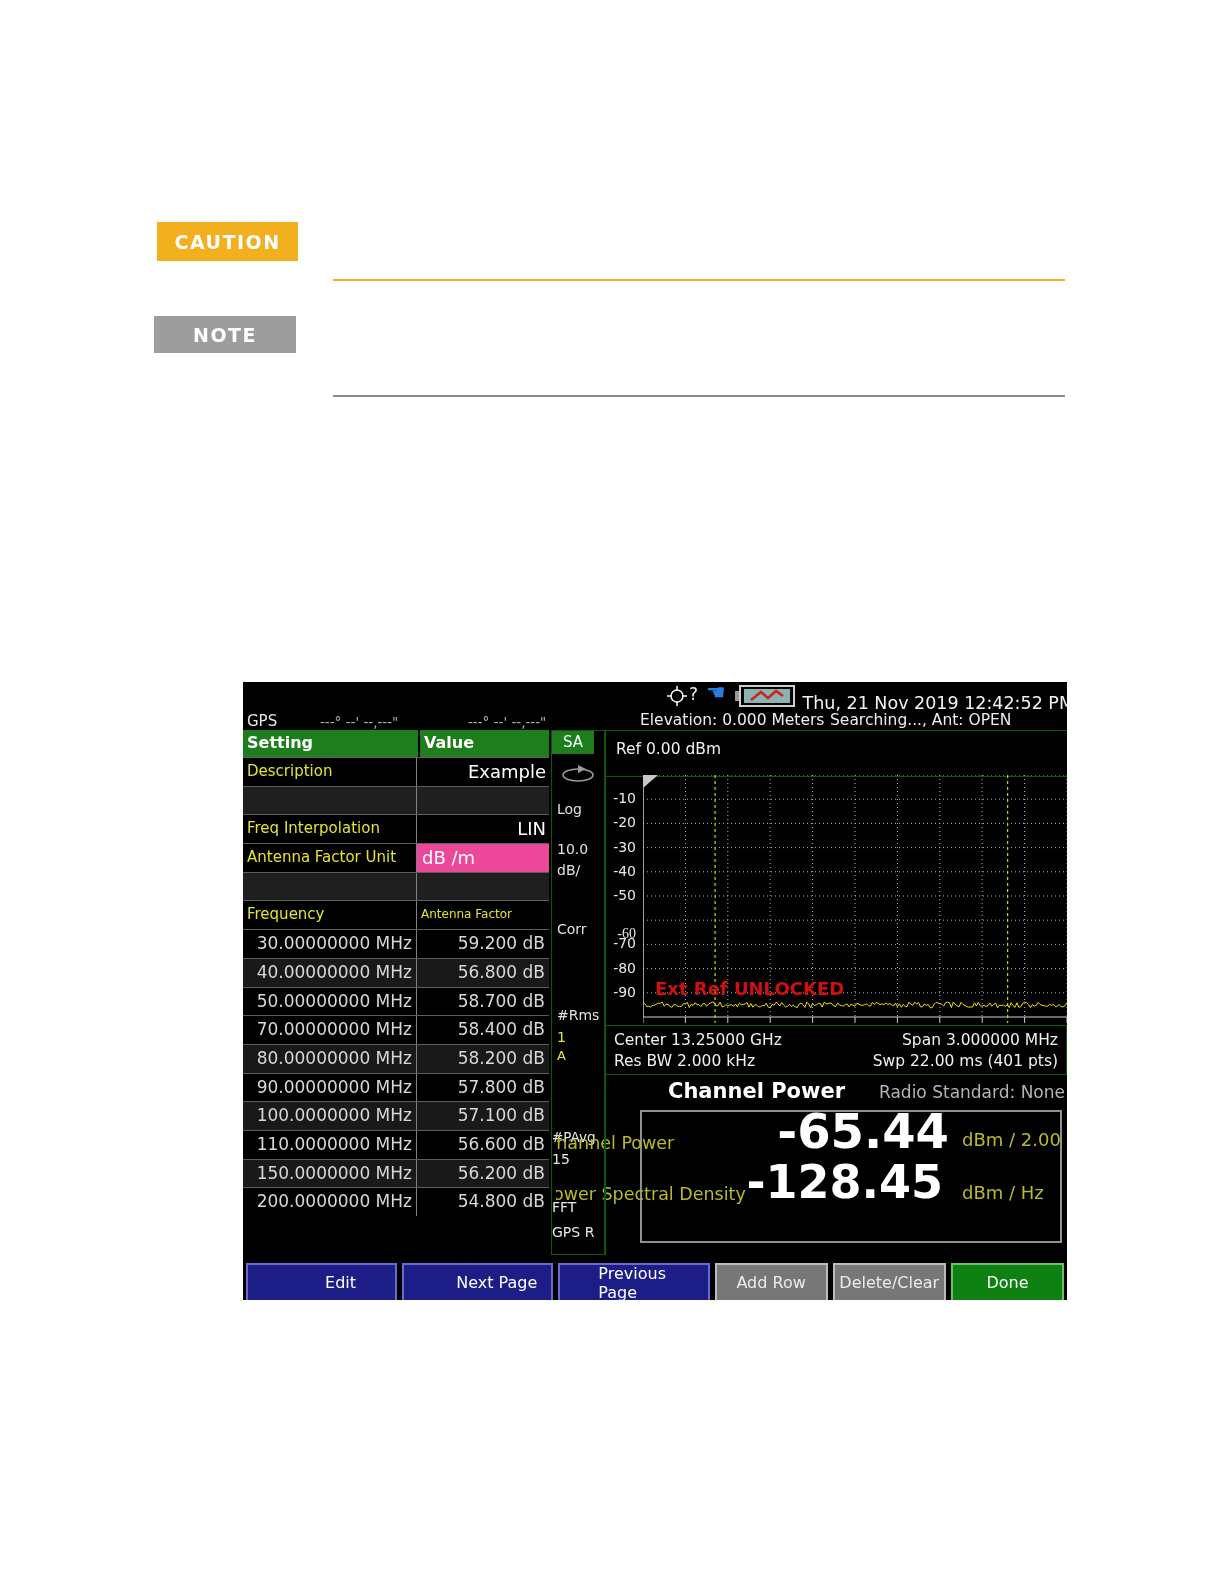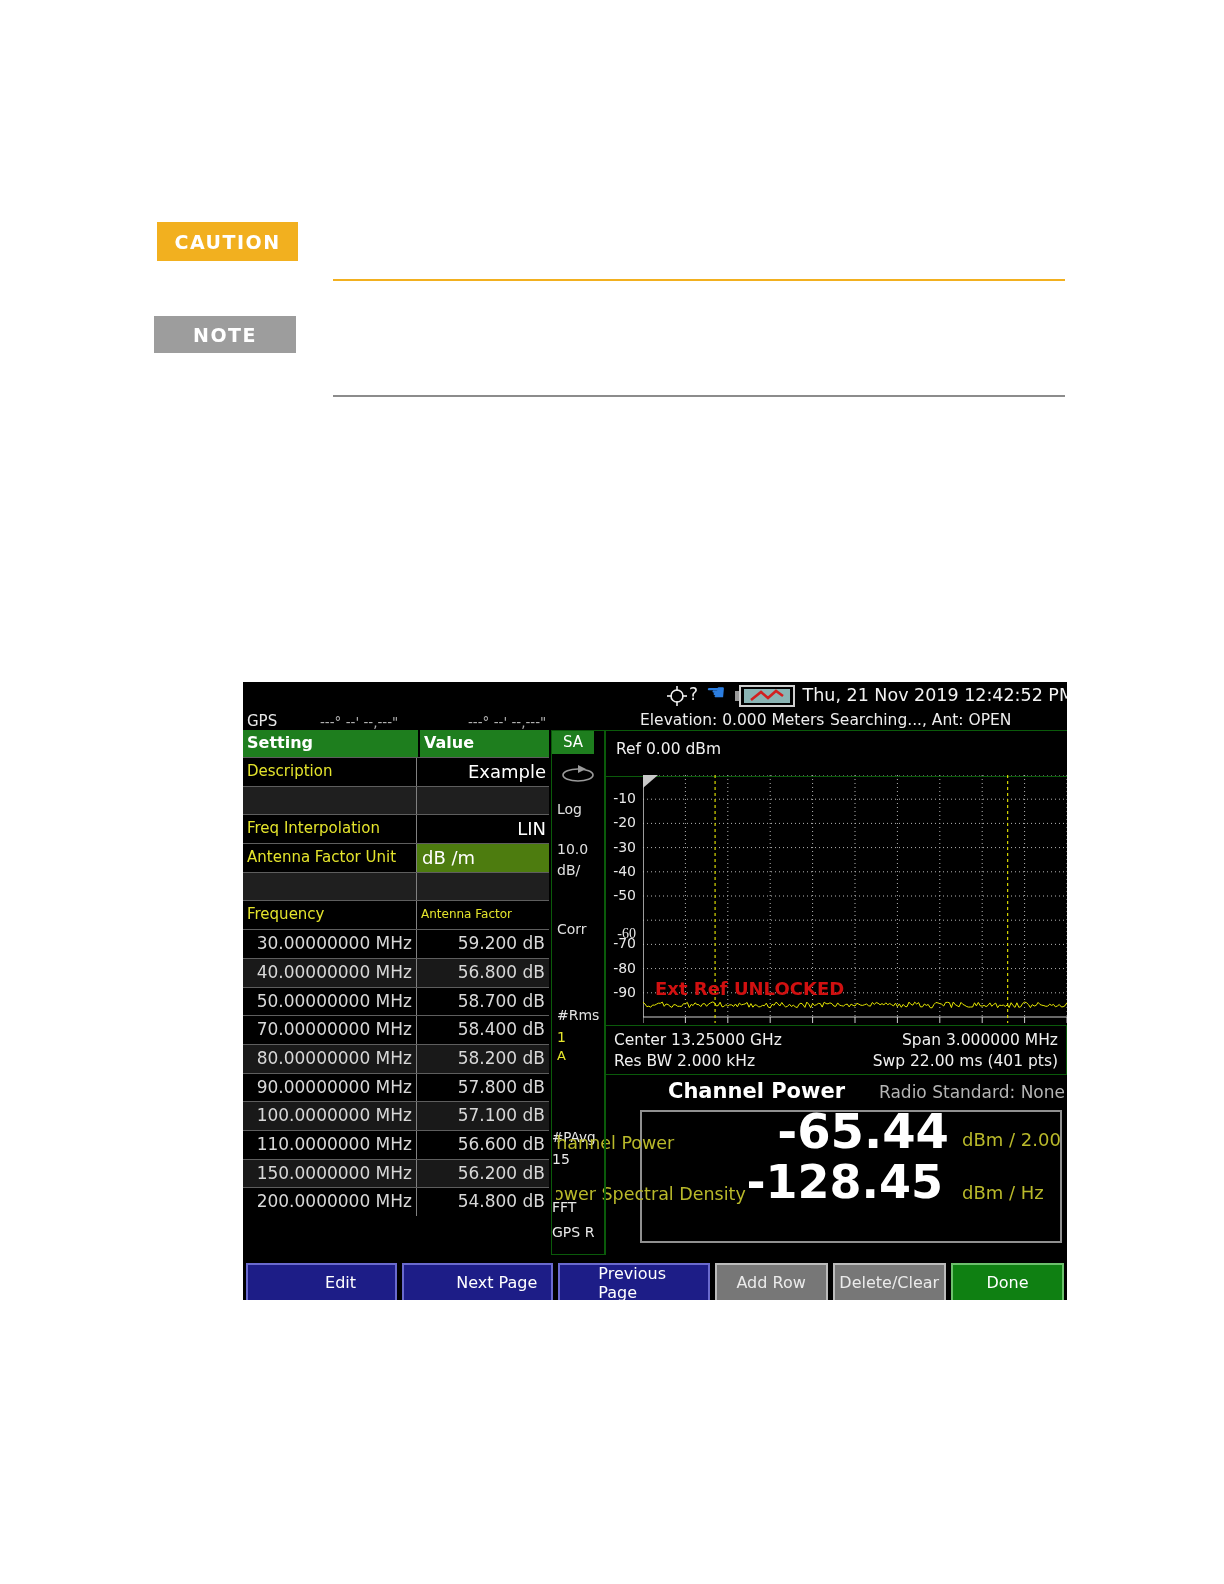--- a/index.html
+++ b/index.html
@@ -14,21 +14,21 @@
   .rule-yellow{top:279px;background:#f2b01f;}
   .rule-gray{top:395px;background:#8c8c8c;}
 
   
   .shot{position:absolute;left:243px;top:682px;width:824px;height:618px;background:#000;
         overflow:hidden;color:#eee;}
   .abs{position:absolute;}
   .nw{white-space:nowrap;}
 
   
-  .date{position:absolute;right:-7px;top:3px;font-size:17.5px;color:#f2f2f2;white-space:nowrap;text-align:center;}
+  .date{position:absolute;right:-7px;top:11px;font-size:17.5px;color:#f2f2f2;white-space:nowrap;text-align:center;}
   .qmark{position:absolute;left:446px;top:2px;font-size:17px;color:#eee;}
   .hand{position:absolute;left:463px;top:-2px;font-size:22px;color:#2b7de0;}
   .sb2-gps{left:4px;top:30px;font-size:15px;color:#e8e8e8;}
   .sb2-c1{left:77px;top:32px;font-size:13.5px;color:#b0b0b0;}
   .sb2-c2{left:225px;top:32px;font-size:13.5px;color:#b0b0b0;}
   .sb2-elev{left:397px;top:29px;font-size:15.5px;color:#ededed;}
   .sb2-srch{left:587px;top:29px;font-size:15.5px;color:#ededed;}
 
   
   .tbl{position:absolute;left:0;top:48px;width:306px;}
@@ -38,21 +38,21 @@
   .th1{width:175px;margin-right:2px;}
   .th2{flex:1;}
   .trow{display:flex;height:28.7px;border-top:1px solid #5e5e5e;box-sizing:border-box;background:#000;}
   .trow.empty{background:#1f1f1f;}
   .trow.odd{background:#191919;}
   .lc{width:174px;border-right:1px solid #808080;box-sizing:border-box;overflow:hidden;}
   .vc{flex:1;overflow:hidden;}
   .lab{color:#e4e42c;font-size:15px;padding-left:4px;line-height:27px;}
   .vc{color:#e0e0e0;font-size:17px;text-align:right;padding-right:3px;line-height:27px;}
   .vc.v-white{color:#fff;font-size:18px;}
-  .vc.v-blue{background:#4d7c0f;color:#fff;text-align:left;padding-left:5px;font-size:18px;}
+  .vc.v-blue{background:#ec4899;color:#fff;text-align:left;padding-left:5px;font-size:18px;}
   .vc.v-yellow{color:#e4e42c;text-align:left;padding-left:4px;font-size:12px;}
   .num{color:#d8d8d8;font-size:17px;text-align:right;padding-right:4px;line-height:27px;}
 
   
   .side{position:absolute;left:308px;top:48px;width:54px;height:525px;background:#000;
         border:1px solid #0a5a0a;box-sizing:border-box;}
   .sa-badge{position:absolute;top:0;left:0;background:#1e7e1e;color:#fff;font-size:15px;
             padding:2px 11px 3px;}
   .sb-txt{position:absolute;left:5px;color:#e0e0e0;font-size:14px;white-space:nowrap;}
   .sb-y{color:#e4e42c;}

